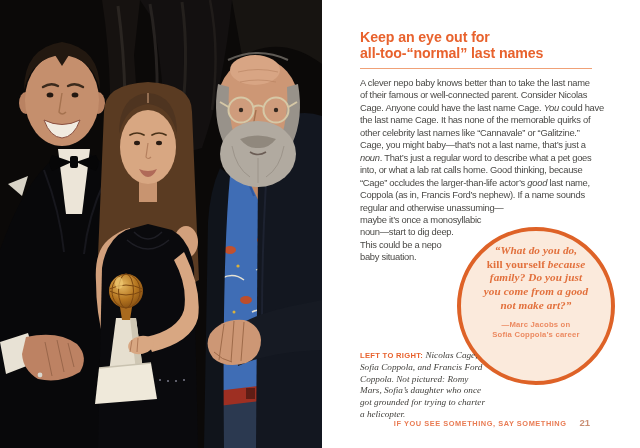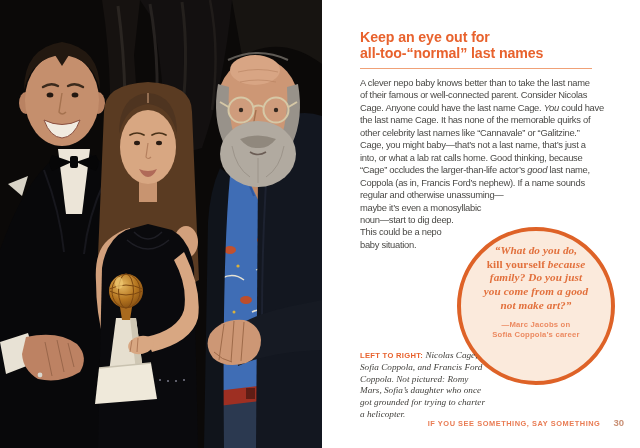--- a/index.html
+++ b/index.html
@@ -29,21 +29,21 @@
   .quote-text .rm{font-style:normal;}
   .attribution{margin-top:7px;font-size:7.7px;line-height:10px;font-weight:bold;
     color:var(--attribution);letter-spacing:0.2px;
     font-family:"Liberation Sans",sans-serif;font-style:normal;}
   .caption{position:absolute;left:38px;top:341px;width:128px;
     font-family:"Liberation Serif",serif;font-style:italic;
     font-size:9.2px;line-height:11.7px;color:var(--caption_text);}
   .caption .cap-label{font-family:"Liberation Sans",sans-serif;font-style:normal;
     font-weight:bold;font-size:7.6px;color:var(--accent);letter-spacing:0.3px;}
   .footer{position:absolute;left:38px;right:16px;top:417px;
-    display:flex;justify-content:flex-end;align-items:baseline;gap:13px;}
+    display:flex;justify-content:center;align-items:baseline;gap:13px;}
   .footer .running{font-size:7.4px;font-weight:bold;letter-spacing:0.55px;
     color:var(--footer_text);}
   .footer .pagenum{font-size:9.5px;font-weight:bold;color:var(--page_number);}
 </style>
 </head>
 <body>
 
 <div class="spread">
 
   <svg class="photo" viewBox="0 0 322 448" xmlns="http://www.w3.org/2000/svg">
@@ -214,25 +214,26 @@
 
     <div class="rule"></div>
 
     <div class="bodytext">
       <div>A clever nepo baby knows better than to take the last name</div>
       <div>of their famous or well-connected parent. Consider Nicolas</div>
       <div>Cage. Anyone could have the last name Cage. <i>You</i> could have</div>
       <div>the last name Cage. It has none of the memorable quirks of</div>
       <div>other celebrity last names like “Cannavale” or “Galitzine.”</div>
       <div>Cage, you might baby—that’s not a last name, that’s just a</div>
+      <div><i>noun</i>. That’s just a regular word to describe what a pet goes</div>
       <div>into, or what a lab rat calls home. Good thinking, because</div>
       <div>“Cage” occludes the larger-than-life actor’s <i>good</i> last name,</div>
       <div>Coppola (as in, Francis Ford’s nephew). If a name sounds</div>
       <div>regular and otherwise unassuming—</div>
-      <div>maybe it’s even a monosyllabic</div>
+      <div>maybe it’s once a monosyllabic</div>
       <div>noun—start to dig deep.</div>
       <div>This could be a nepo</div>
       <div>baby situation.</div>
     </div>
 
     <div class="quote-circle">
       <div class="quote-text">
         <div>“What do you do,</div>
         <div><span class="rm">kill yourself</span> because</div>
         <div>family? Do you just</div>
@@ -245,17 +246,17 @@
       </div>
     </div>
 
     <p class="caption">
       <span class="cap-label">LEFT TO RIGHT:</span>
       <span class="cap-text">Nicolas Cage, Sofia Coppola, and Francis Ford Coppola. Not pictured: Romy Mars, Sofia’s daughter who once got grounded for trying to charter a helicopter.</span>
     </p>
 
     <div class="footer">
       <span class="running">IF YOU SEE SOMETHING, SAY SOMETHING</span>
-      <span class="pagenum">30</span>
+      <span class="pagenum">21</span>
     </div>
 
   </div>
 </div>
 
 </body></html>

